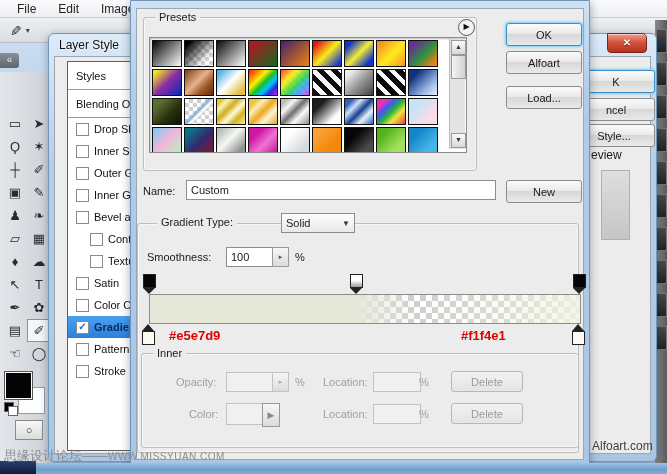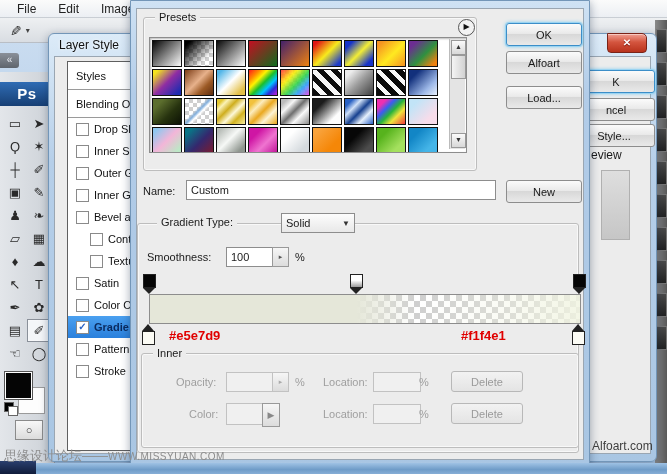--- a/index.html
+++ b/index.html
@@ -120,21 +120,20 @@
     <span>L</span>
   </div>
 
   <div class="optionsbar">
     <span class="opt-dropper">✐</span>
     <span class="opt-caret">▾</span>
   </div>
   <div class="collapse-bar">«</div>
 
   <div class="toolpanel">
-    <div class="ps-logo">Ps</div>
     <div class="tools-grid">
         <div class="tool">▭</div>
         <div class="tool">➤</div>
         <div class="tool">Ϙ</div>
         <div class="tool">✶</div>
         <div class="tool">┼</div>
         <div class="tool">✐</div>
         <div class="tool">▣</div>
         <div class="tool">✎</div>
         <div class="tool">♟</div>

